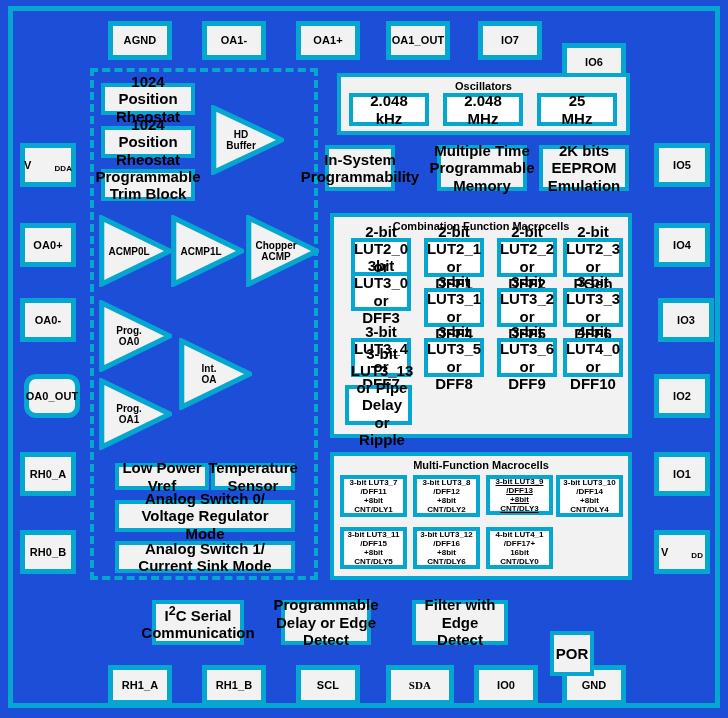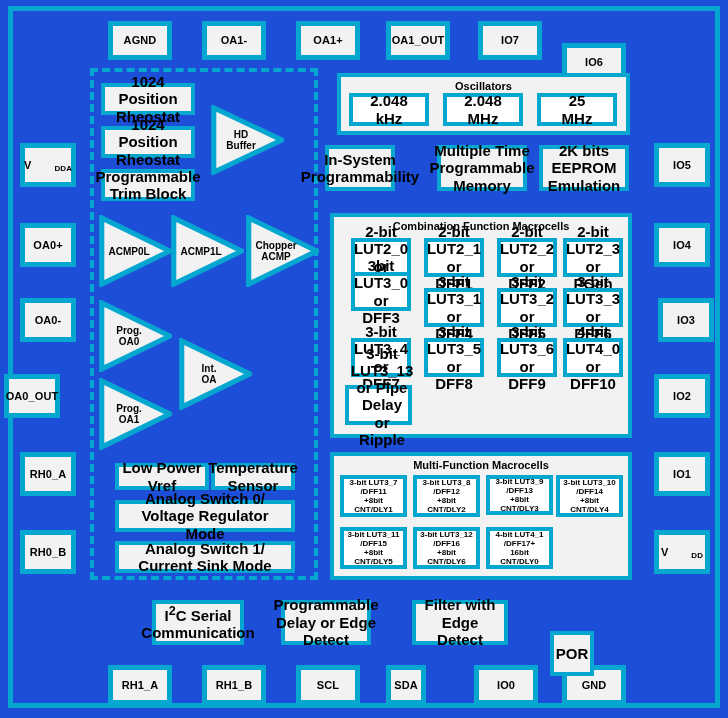--- a/index.html
+++ b/index.html
@@ -125,21 +125,21 @@
       </div>
       <div class="pad" style="left: 20px; top: 143px; width: 56px; height: 44px;">
         <span>V<sub>DDA</sub></span>
       </div>
       <div class="pad" style="left: 20px; top: 223px; width: 56px; height: 44px;">
         <span>OA0+</span>
       </div>
       <div class="pad" style="left: 20px; top: 298px; width: 56px; height: 44px;">
         <span>OA0-</span>
       </div>
-      <div class="pad" style="left: 4px; top: 374px; width: 56px; height: 44px;">
+      <div class="pad" style="left: 24px; top: 374px; width: 56px; height: 44px; border-radius: 12px;">
         <span>OA0_OUT</span>
       </div>
       <div class="pad" style="left: 20px; top: 452px; width: 56px; height: 44px;">
         <span>RH0_A</span>
       </div>
       <div class="pad" style="left: 20px; top: 530px; width: 56px; height: 44px;">
         <span>RH0_B</span>
       </div>
       <div class="pad" style="left: 654px; top: 143px; width: 56px; height: 44px;">
         <span>IO5</span>
@@ -161,21 +161,21 @@
       </div>
       <div class="pad" style="left: 108px; top: 665px; width: 64px; height: 40px;">
         <span>RH1_A</span>
       </div>
       <div class="pad" style="left: 202px; top: 665px; width: 64px; height: 40px;">
         <span>RH1_B</span>
       </div>
       <div class="pad" style="left: 296px; top: 665px; width: 64px; height: 40px;">
         <span>SCL</span>
       </div>
-      <div class="pad" style="left: 386px; top: 665px; width: 40px; height: 40px;">
+      <div class="pad" style="left: 386px; top: 665px; width: 68px; height: 40px; font-family: Liberation Serif, serif;">
         <span>SDA</span>
       </div>
       <div class="pad" style="left: 474px; top: 665px; width: 64px; height: 40px;">
         <span>IO0</span>
       </div>
       <div class="pad" style="left: 562px; top: 665px; width: 64px; height: 40px;">
         <span>GND</span>
       </div>
       <div class="blk" style="left: 101px; top: 83px; width: 94px; height: 32px;">1024 Position<br>Rheostat</div>
       <div class="blk" style="left: 101px; top: 126px; width: 94px; height: 32px;">1024 Position<br>Rheostat</div>
@@ -249,21 +249,21 @@
       <div class="blk white small" style="left: 351px; top: 338px; width: 60px; height: 39px;">3-bit<br>LUT3_4<br>or DFF7</div>
       <div class="blk white small" style="left: 424px; top: 338px; width: 60px; height: 39px;">3-bit<br>LUT3_5<br>or DFF8</div>
       <div class="blk white small" style="left: 497px; top: 338px; width: 60px; height: 39px;">3-bit<br>LUT3_6<br>or DFF9</div>
       <div class="blk white small" style="left: 563px; top: 338px; width: 60px; height: 39px;">4-bit<br>LUT4_0<br>or DFF10</div>
       <div class="blk white small" style="left: 345px; top: 385px; width: 67px; height: 40px; padding-left: 9px;">3-bit LUT3_13<br>or Pipe Delay<br>or Ripple CNT</div>
       <div class="panel" style="left: 330px; top: 452px; width: 302px; height: 128px;">
         <div class="panel-title">Multi-Function Macrocells</div>
       </div>
       <div class="blk white tiny" style="left: 340px; top: 475px; width: 67px; height: 42px;">3-bit LUT3_7<br>/DFF11<br>+8bit<br>CNT/DLY1</div>
       <div class="blk white tiny" style="left: 413px; top: 475px; width: 67px; height: 42px;">3-bit LUT3_8<br>/DFF12<br>+8bit<br>CNT/DLY2</div>
-      <div class="blk white tiny" style="left: 486px; top: 475px; width: 67px; height: 40px;">3-bit LUT3_9<br>/DFF13<br>+8bit<br>CNT/DLY3</div>
+      <div class="blk white tiny" style="left: 486px; top: 475px; width: 67px; height: 40px; text-decoration: underline;">3-bit LUT3_9<br>/DFF13<br>+8bit<br>CNT/DLY3</div>
       <div class="blk white tiny" style="left: 556px; top: 475px; width: 67px; height: 42px;">3-bit LUT3_10<br>/DFF14<br>+8bit<br>CNT/DLY4</div>
       <div class="blk white tiny" style="left: 340px; top: 527px; width: 67px; height: 42px;">3-bit LUT3_11<br>/DFF15<br>+8bit<br>CNT/DLY5</div>
       <div class="blk white tiny" style="left: 413px; top: 527px; width: 67px; height: 42px;">3-bit LUT3_12<br>/DFF16<br>+8bit<br>CNT/DLY6</div>
       <div class="blk white tiny" style="left: 486px; top: 527px; width: 67px; height: 42px;">4-bit LUT4_1<br>/DFF17+<br>16bit<br>CNT/DLY0</div>
       <div class="blk" style="left: 152px; top: 600px; width: 92px; height: 45px;">
         <span>I<sup>2</sup>C Serial<br>Communication</span>
       </div>
       <div class="blk" style="left: 281px; top: 600px; width: 90px; height: 45px;">Programmable<br>Delay or Edge<br>Detect</div>
       <div class="blk" style="left: 412px; top: 600px; width: 96px; height: 45px;">Filter with<br>Edge Detect</div>
       <div class="blk" style="left: 550px; top: 631px; width: 44px; height: 45px;">POR</div>

